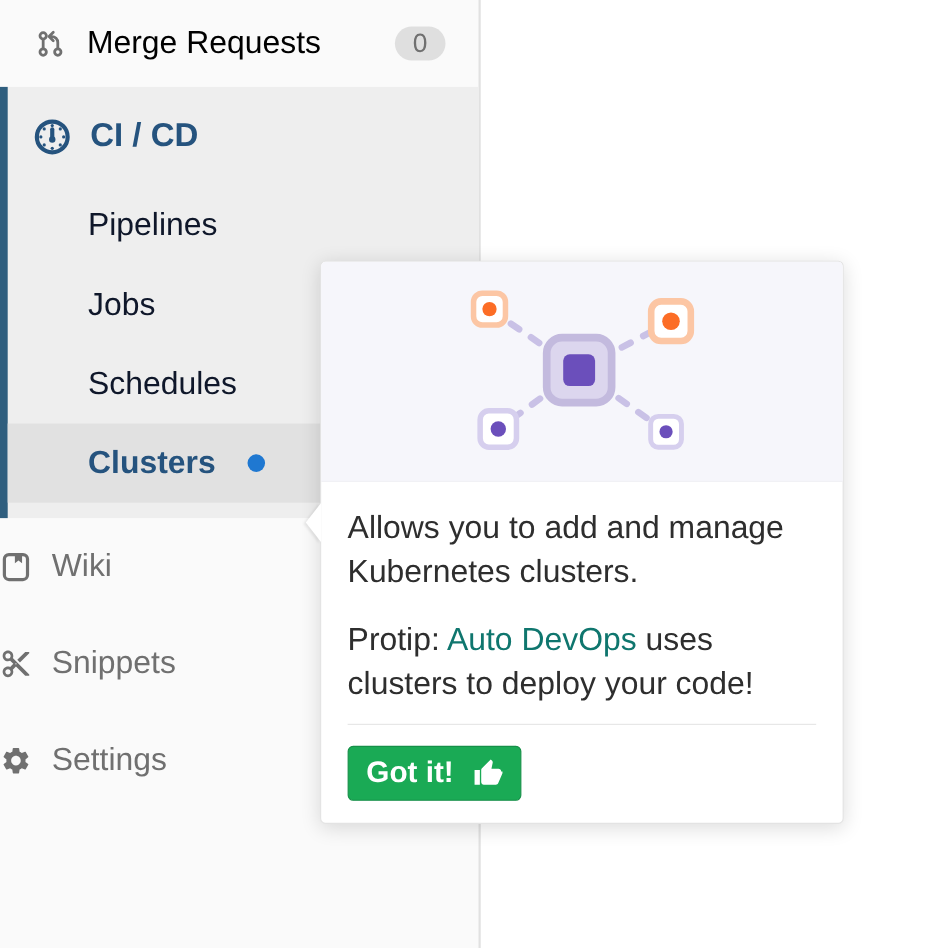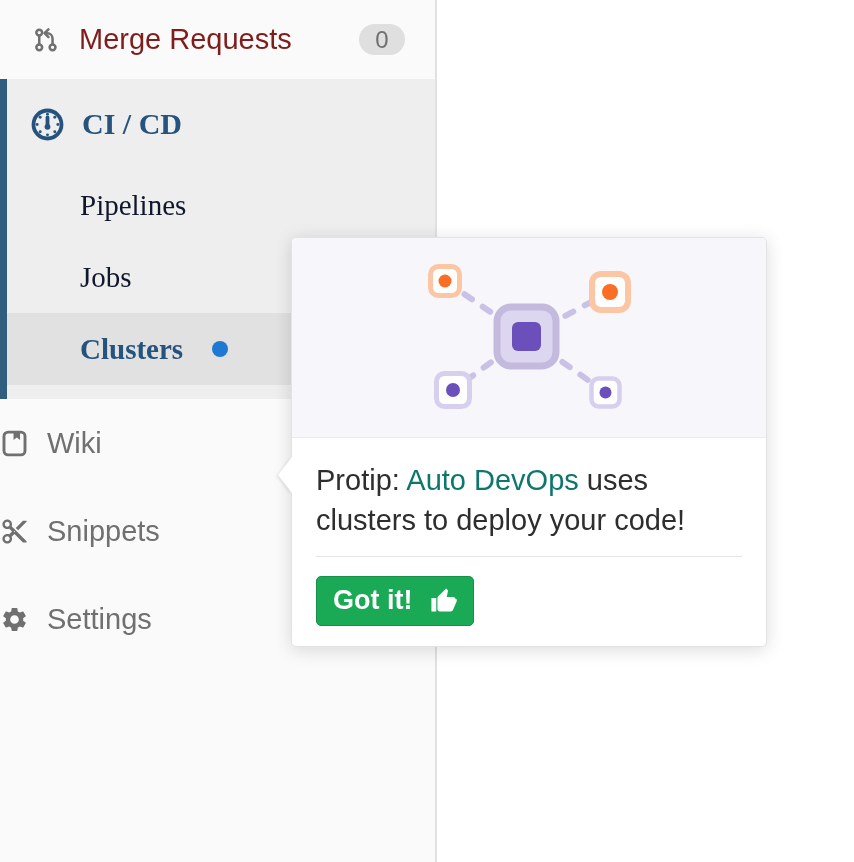--- a/index.html
+++ b/index.html
@@ -11,30 +11,30 @@
   }
   
   .sidebar {
     position:absolute; left:0; top:0; width:437px; height:862px;
     background:#fafafa; border-right:2px solid #e1e1e1;
   }
   .mr-row {
     height:79px; display:flex; align-items:center;
     padding:0 30px 0 32px; gap:18px; cursor:pointer;
   }
-  .mr-row .label { font-size:29px; color:#7f1d1d; flex:1 1 auto; }
+  .mr-row .label { font-size:29px; color:#000000; flex:1 1 auto; }
   .badge {
     background:#dfdfdf; color:#707070; font-size:24px;
     min-width:46px; height:31px; border-radius:16px;
     display:flex; align-items:center; justify-content:center;
   }
   .icon { flex:0 0 auto; display:flex; align-items:center; justify-content:center; }
   .icon svg { display:block; }
   .cicd-section {
-    background:#eeeeee; border-left:7px solid #2f5e7e; padding-bottom:14px;font-family:Liberation Serif, serif;
+    background:#eeeeee; border-left:7px solid #2f5e7e; padding-bottom:14px;
   }
   .cicd-header {
     height:90px; display:flex; align-items:center; gap:17px;
     padding-left:23px; color:#25537e; font-weight:700; font-size:30px; cursor:pointer;
   }
   .sub-item {
     height:72px; display:flex; align-items:center;
     padding-left:73px; font-size:29px; color:#0f172a; cursor:pointer;
   }
   .sub-item.active {
@@ -119,20 +119,23 @@
         </span>
         <span>CI / CD</span>
       </div>
 
       <div class="sub-item">
         <span>Pipelines</span>
       </div>
       <div class="sub-item">
         <span>Jobs</span>
       </div>
+      <div class="sub-item">
+        <span>Schedules</span>
+      </div>
       <div class="sub-item active">
         <span>Clusters</span>
         <span class="blue-dot"></span>
       </div>
     </div>
 
     <div class="bottom-item">
       <span class="icon">
         <svg width="29" height="29" viewBox="0 0 24 24" fill="none">
           <rect x="3.3" y="2.6" width="17.4" height="18.8" rx="3.4" stroke="#707070" stroke-width="2.4"></rect>
@@ -180,20 +183,21 @@
         <rect x="300" y="36" width="36" height="36" rx="9" fill="#fff" stroke="#fcc6a4" stroke-width="6"></rect>
         <circle cx="318" cy="54" r="8" fill="#fc6d26"></circle>
         <rect x="144.5" y="135.5" width="33" height="33" rx="8" fill="#fff" stroke="#d6cfee" stroke-width="5"></rect>
         <circle cx="161" cy="152" r="7" fill="#6b4fbb"></circle>
         <rect x="299.5" y="140.5" width="28" height="28" rx="7" fill="#fff" stroke="#d6cfee" stroke-width="4.5"></rect>
         <circle cx="313.5" cy="154.5" r="6" fill="#6b4fbb"></circle>
       </svg>
     </div>
 
     <div class="pop-body">
+      <p class="pop-desc">Allows you to add and manage Kubernetes clusters.</p>
       <p class="pop-protip">
         <span>Protip:</span>
         <a class="devops-link">Auto DevOps</a>
         <span>uses clusters to deploy your code!</span>
       </p>
       <hr class="pop-divider">
       <button class="gotit-btn">
         <span>Got it!</span>
         <span class="icon">
           <svg width="29" height="29" viewBox="0 0 24 24" fill="#ffffff">

